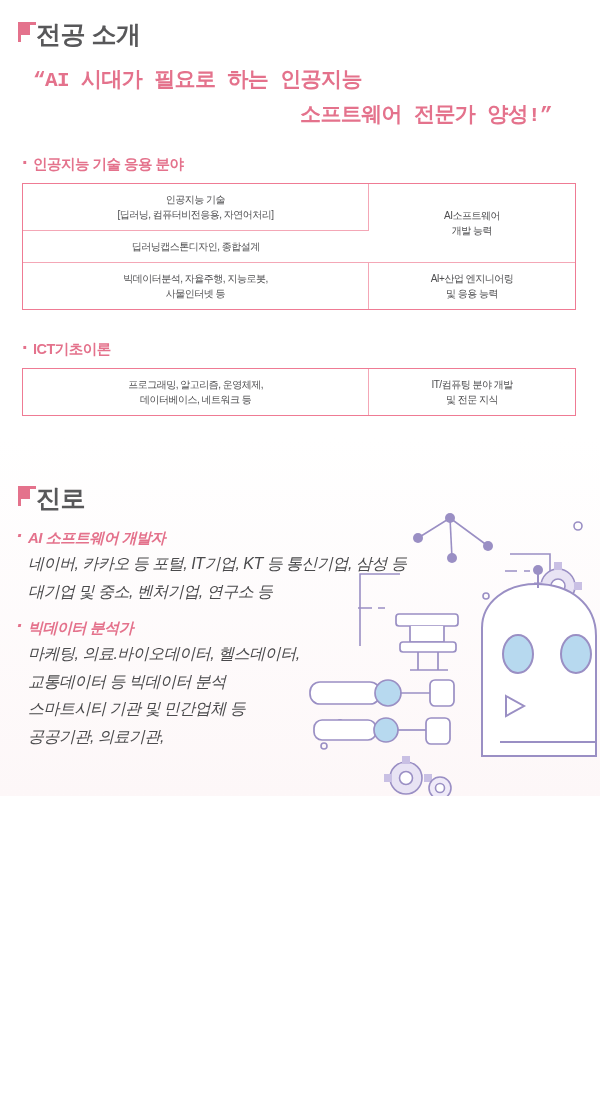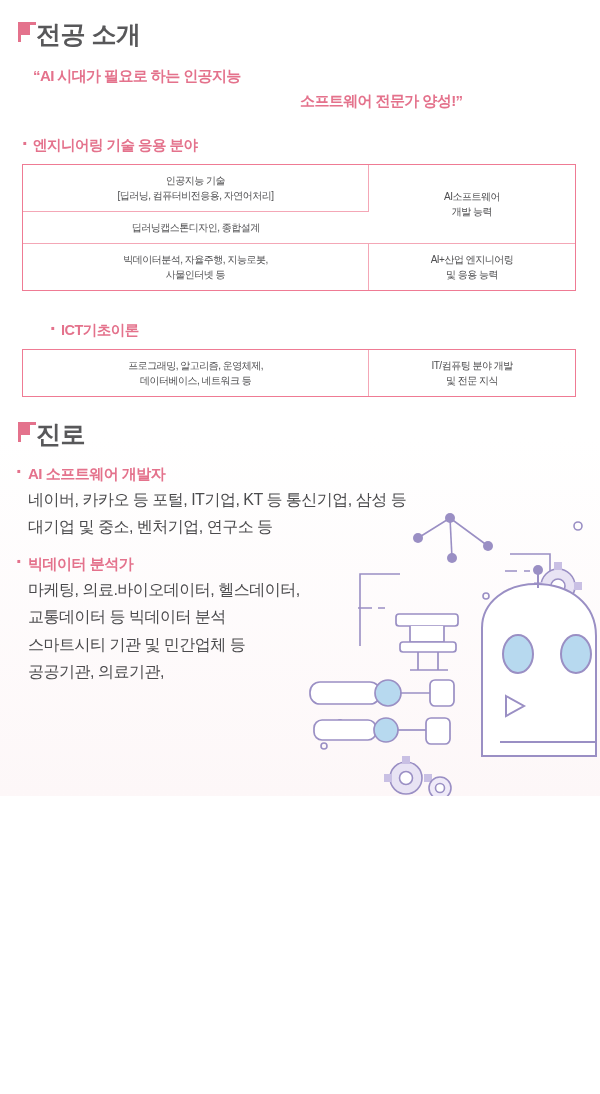--- a/index.html
+++ b/index.html
@@ -54,24 +54,25 @@
     font-weight: bold;
     color: #58585a;
     letter-spacing: -0.5px;
     padding-left: 16px;
     line-height: 1;
   }
 
   
   .quote {
     color: #e4728c;
-    font-size: 15px;
+    font-size: 21px;
     font-weight: bold;
     letter-spacing: -0.6px;
     line-height: 1.65;
+    font-family: Liberation Mono, monospace;
   }
   .quote-line1 { padding-left: 33px; }
   .quote-line2 { padding-left: 300px; }
 
   
   .bullet-label {
     color: #e4728c;
     font-size: 14.5px;
     font-weight: bold;
     letter-spacing: -0.5px;
@@ -106,21 +107,21 @@
     padding: 8px 4px;
     border-bottom: 1px solid #f4a7b6;
     border-right: 1px solid #f4a7b6;
   }
   .tbl-inner tr:last-child td { border-bottom: none; }
   .tbl-inner td:last-child { border-right: none; }
   .col-a { width: 348px; }
   .col-b { width: 204px; }
 
   
-  .career-item { margin-top: 14px; }
+  .career-item { margin-top: 14px; font-style: italic; }
   .career-title {
     color: #e4728c;
     font-size: 15px;
     font-weight: bold;
     letter-spacing: -0.5px;
     padding-left: 16px;
     position: relative;
   }
   .career-title:before {
     content: "\00B7";
@@ -160,21 +161,21 @@
     <div class="section-title">전공 소개</div>
   </div>
 
   <div style="margin-top:17px;">
     <div class="quote quote-line1">“AI 시대가 필요로 하는 인공지능</div>
     <div class="quote quote-line2">소프트웨어 전문가 양성!”</div>
   </div>
 
 
   <div class="bullet-label" style="margin-top:22px;">
-    <span>엔지니어링 기술 응용 분야</span>
+    <span>인공지능 기술 응용 분야</span>
   </div>
 
   <div class="tbl-outline" style="margin-top:9px;">
     <table class="tbl-inner">
       <tbody>
           <tr>
         <td class="col-a">
           <div>인공지능 기술</div>
           <div>[딥러닝, 컴퓨터비전응용, 자연어처리]</div>
         </td>
@@ -195,42 +196,42 @@
         </td>
         <td class="col-b">
           <div>AI+산업 엔지니어링</div>
           <div>및 응용 능력</div>
         </td>
       </tr>
     </tbody>
       </table>
   </div>
 
-  <div class="bullet-label" style="margin-top:30px;margin-left:28px;">
+  <div class="bullet-label" style="margin-top:30px;">
     <span>ICT기초이론</span>
   </div>
 
   <div class="tbl-outline" style="margin-top:9px;">
     <table class="tbl-inner">
       <tbody>
           <tr>
         <td class="col-a">
           <div>프로그래밍, 알고리즘, 운영체제,</div>
           <div>데이터베이스, 네트워크 등</div>
         </td>
         <td class="col-b">
           <div>IT/컴퓨팅 분야 개발</div>
           <div>및 전문 지식</div>
         </td>
       </tr>
     </tbody>
       </table>
   </div>
 
-  <div class="section-head" style="margin-top:25px;">
+  <div class="section-head" style="margin-top:70px;">
     <span class="flag"></span>
     <div class="section-title">진로</div>
   </div>
 
   <div style="margin-top:18px;">
 
     <div class="career-item">
       <div class="career-title">
         <span>AI 소프트웨어 개발자</span>
       </div>

